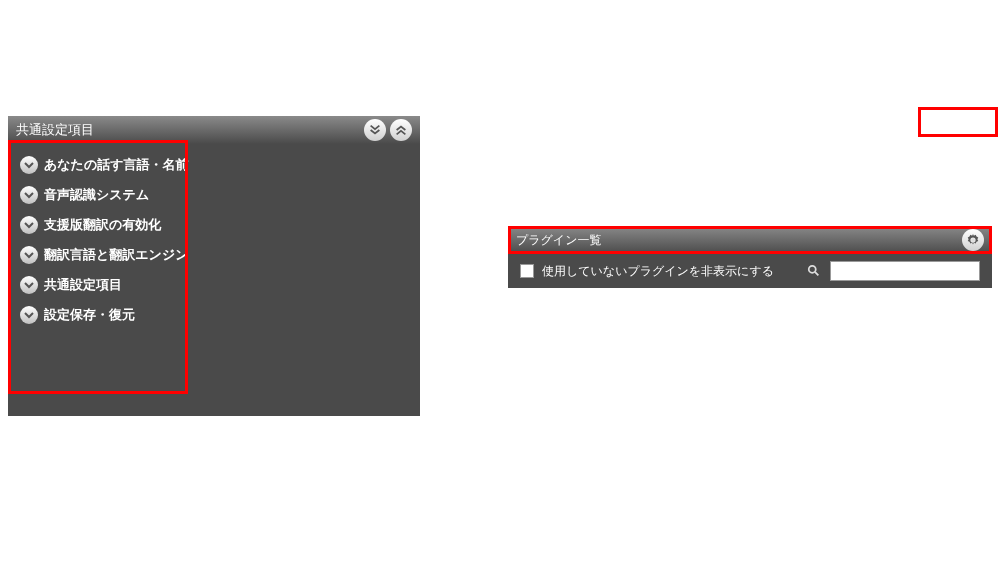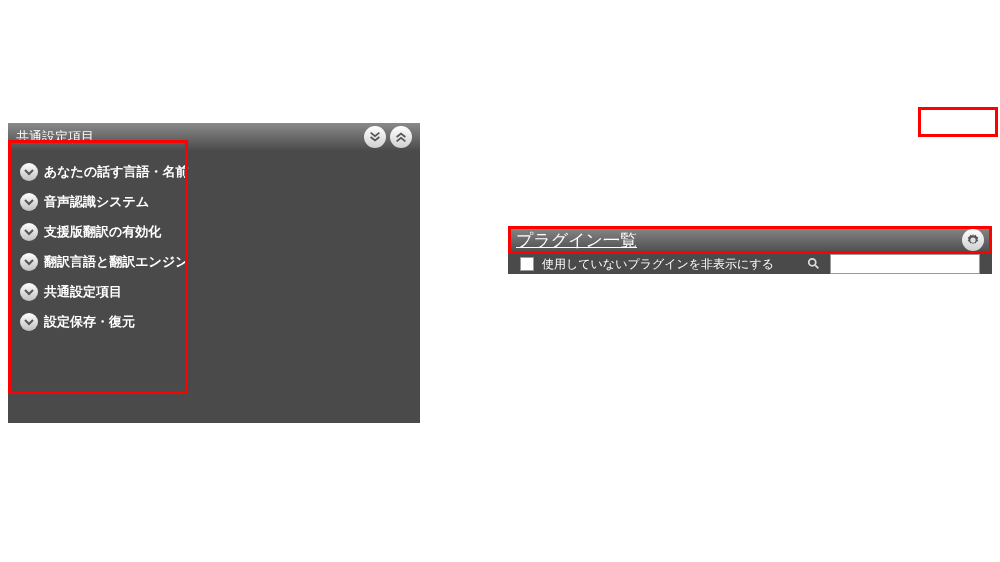--- a/index.html
+++ b/index.html
@@ -12,21 +12,21 @@
       height: 562px;
       background: #ffffff;
       font-family: "Meiryo", "Hiragino Sans", sans-serif;
       position: relative;
     }
     
     
     .left-panel {
       position: absolute;
       left: 8px;
-      top: 123px;
+      top: 116px;
       width: 412px;
       height: 300px;
       background: #4a4a4a;
     }
     
     .panel-header {
       height: 28px;
       background: linear-gradient(to bottom, #8a8a8a 0%, #6a6a6a 50%, #4a4a4a 100%);
       display: flex;
       align-items: center;
@@ -129,23 +129,22 @@
     .right-header {
       height: 28px;
       background: linear-gradient(to bottom, #8a8a8a 0%, #6a6a6a 50%, #4a4a4a 100%);
       display: flex;
       align-items: center;
       padding: 0 8px;
     }
     
     .right-title {
       color: #ffffff;
-      font-size: 17px;
+      font-size: 12px;
       flex: 1;
-      text-decoration: underline;
     }
     
     .gear-btn {
       width: 22px;
       height: 22px;
       border-radius: 50%;
       background: linear-gradient(to bottom, #ffffff, #d0d0d0);
       border: none;
       display: flex;
       align-items: center;
@@ -165,21 +164,21 @@
       width: 484px;
       height: 28px;
       border: 3px solid #ff0000;
       pointer-events: none;
     }
     
     .filter-row {
       display: flex;
       align-items: center;
       gap: 8px;
-      padding: 0 12px;
+      padding: 7px 12px;
     }
     
     .checkbox {
       width: 14px;
       height: 14px;
       border: 1px solid #999;
       background: #fff;
       cursor: pointer;
     }
     

